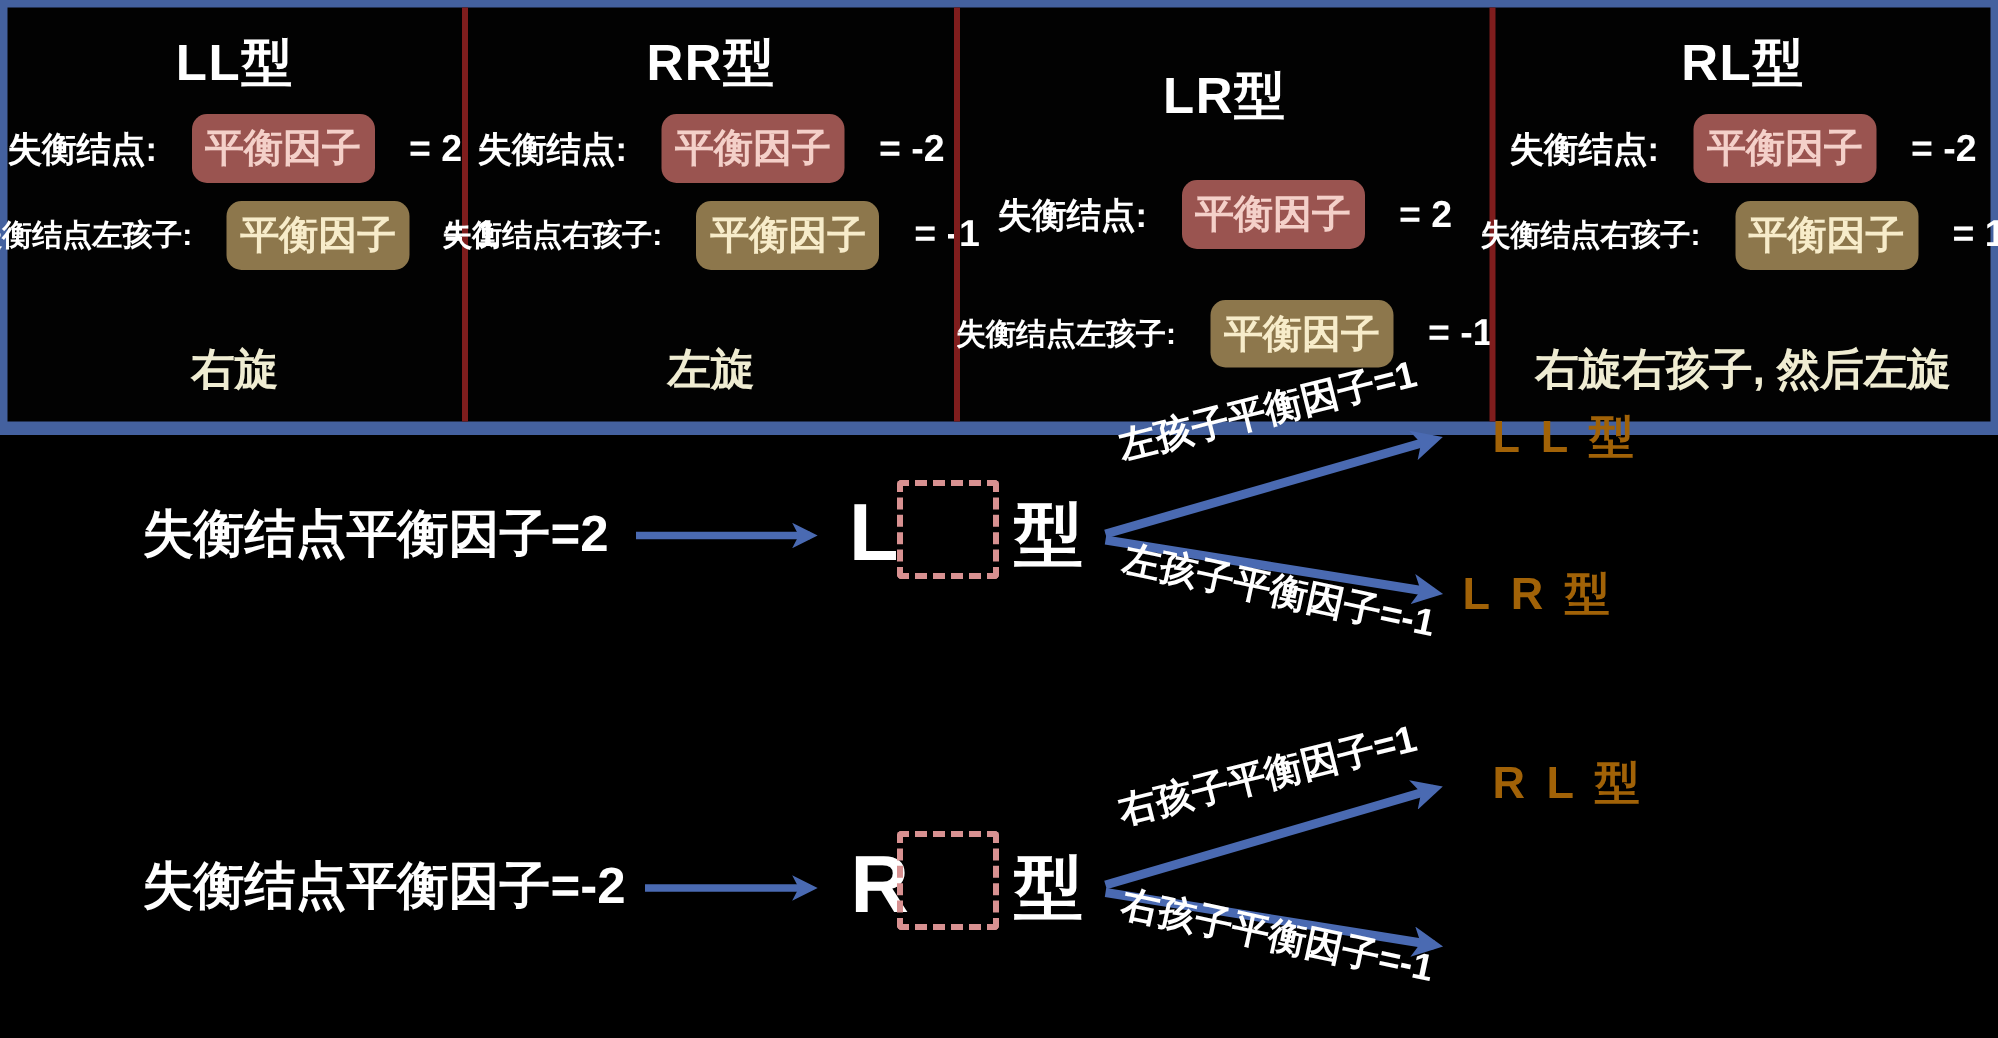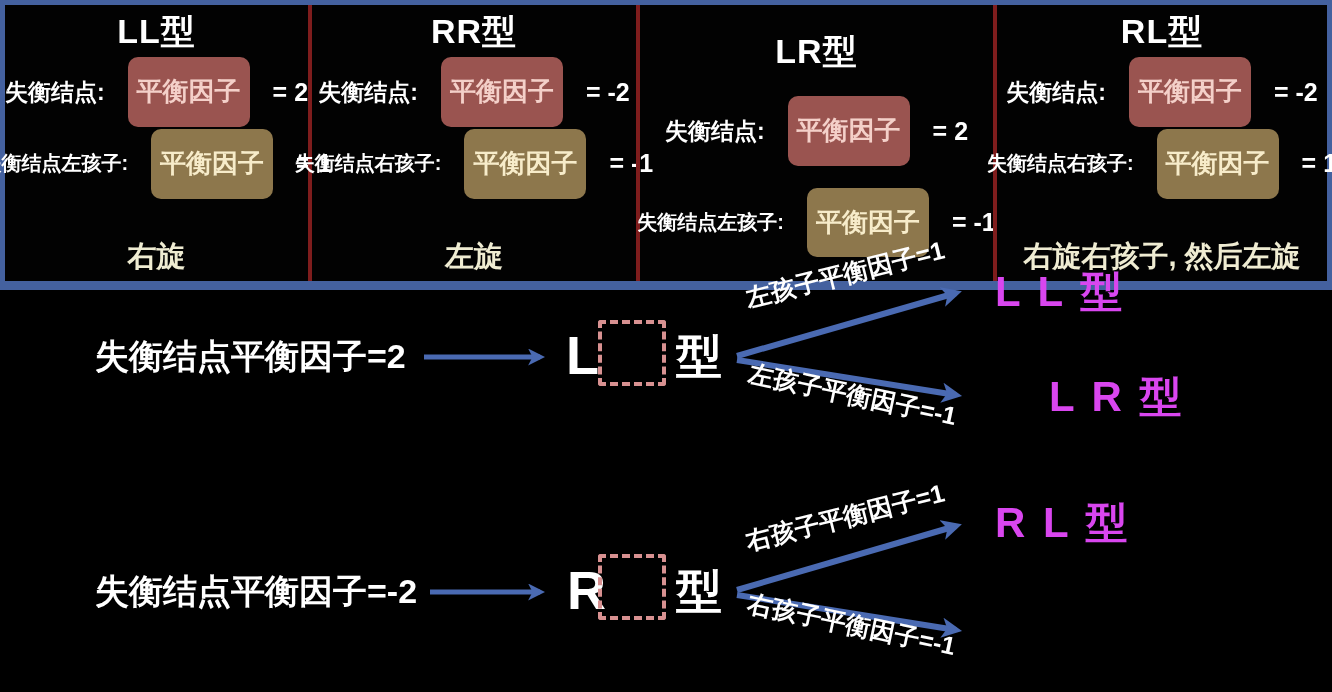--- a/index.html
+++ b/index.html
@@ -16,38 +16,38 @@
   }
   .cell{
     display:flex;flex-direction:column;justify-content:space-evenly;align-items:center;
     padding:2px 2px;box-sizing:border-box;min-width:0;
   }
   .cell + .cell{border-left:4px solid #7f1d1d;}
   .cell-header{font-size:34px;color:#ffffff;letter-spacing:1px;}
   .cell-row{display:flex;flex-direction:row;align-items:center;justify-content:center;gap:23px;white-space:nowrap;}
   .row-label{font-size:23px;color:#ffffff;}
   .row-label.small{font-size:20px;}
-  .hl{display:inline-block;padding:20px 9px;border-radius:10px;font-size:26px;line-height:1.15;}
+  .hl{display:inline-block;padding:8px 9px;border-radius:10px;font-size:26px;line-height:1.15;}
   .hl-red{background:#9a5450;color:#f4d0c9;}
   .hl-tan{background:#8d774c;color:#f7ecca;}
   .row-value{font-size:25px;color:#ffffff;}
   .cell-action{font-size:29px;color:#efecd2;white-space:nowrap;margin-top:36px;}
   
   .abs{position:absolute;white-space:nowrap;}
   .condition{font-size:34px;line-height:41px;color:#ffffff;}
   .node-letter{font-size:54px;line-height:54px;color:#ffffff;}
   .node-box{
     position:absolute;width:68px;height:66px;box-sizing:border-box;
     border:4px dashed #d89191;border-radius:3px;background:transparent;
   }
   .node-suffix{font-size:46px;line-height:50px;color:#ffffff;}
   .branch-label{font-size:25px;line-height:30px;color:#ffffff;transform-origin:0 100%;}
   .rot-up{transform:rotate(-14deg);}
   .rot-down{transform:rotate(12deg);}
-  .result{font-size:42px;line-height:50px;letter-spacing:3px;color:#d946ef;}
+  .result{font-size:30px;line-height:50px;letter-spacing:3px;color:#a16207;}
   svg.arrows{position:absolute;left:0;top:0;pointer-events:none;}
 </style>
 </head>
 <body>
 
 <div class="stage">
 
   <div class="rule-table">
 
     <div class="cell">
@@ -127,21 +127,21 @@
 
   <div class="abs condition" style="left:95px;top:336px;text-align:right;">失衡结点平衡因子=2</div>
   <div class="abs node-letter" style="left:566px;top:328px;">L</div>
   <div class="node-box" style="left:598px;top:320px;"></div>
   <div class="abs node-suffix" style="left:676px;top:331px;">型</div>
 
   <div class="abs branch-label rot-up" style="left:750px;top:283px;">左孩子平衡因子=1</div>
   <div class="abs branch-label rot-down" style="left:746px;top:357px;">左孩子平衡因子=-1</div>
 
   <div class="abs result" style="left:995px;top:267px;">L L 型</div>
-  <div class="abs result" style="left:1049px;top:372px;">L R 型</div>
+  <div class="abs result" style="left:975px;top:372px;">L R 型</div>
 
   <div class="abs condition" style="left:95px;top:571px;">失衡结点平衡因子=-2</div>
   <div class="abs node-letter" style="left:567px;top:563px;">R</div>
   <div class="node-box" style="left:598px;top:554px;"></div>
   <div class="abs node-suffix" style="left:676px;top:566px;">型</div>
 
   <div class="abs branch-label rot-up" style="left:750px;top:526px;">右孩子平衡因子=1</div>
   <div class="abs branch-label rot-down" style="left:745px;top:587px;">右孩子平衡因子=-1</div>
 
   <div class="abs result" style="left:995px;top:498px;">R L 型</div>

